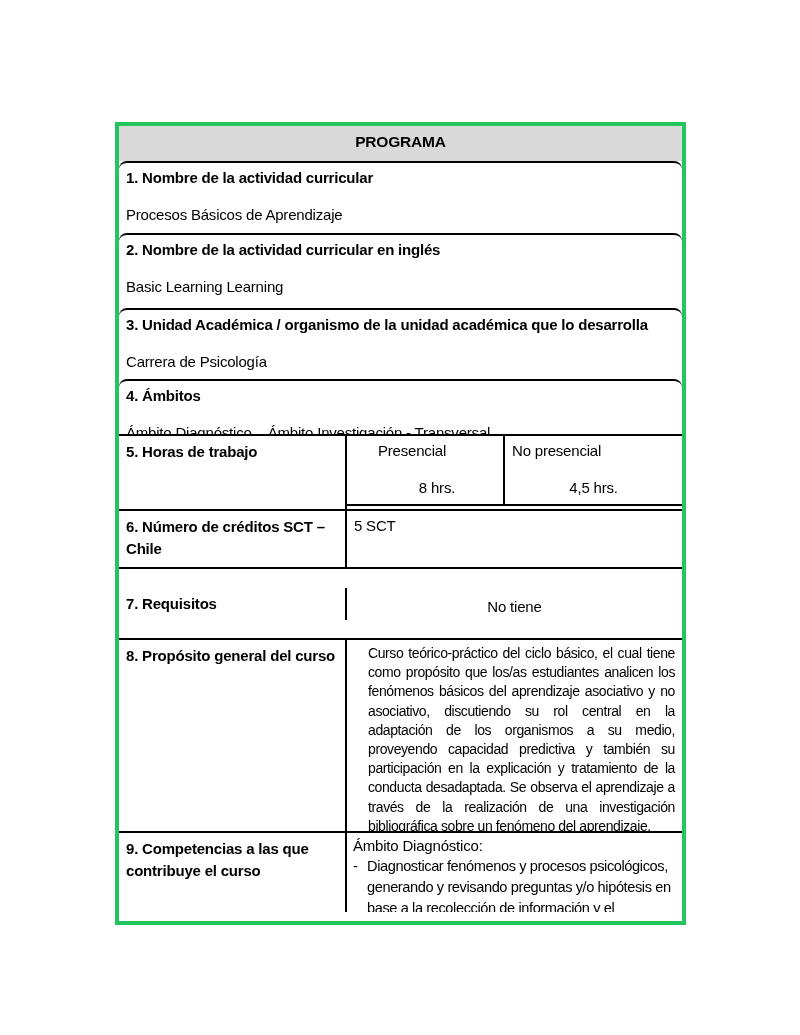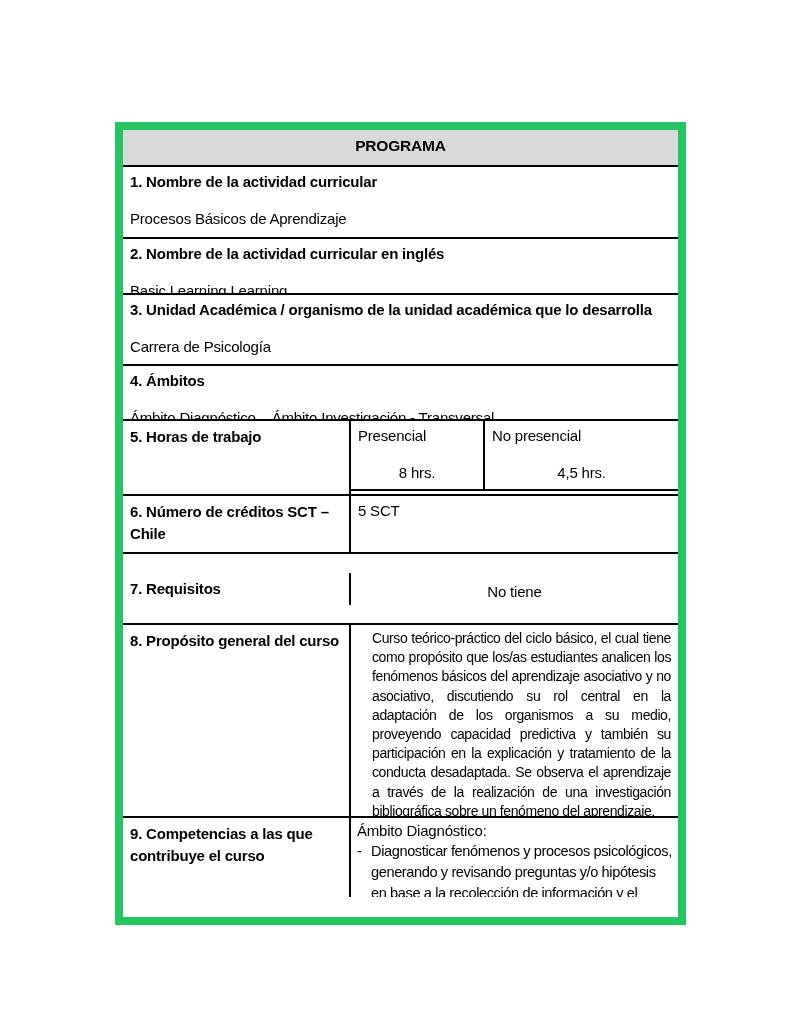--- a/index.html
+++ b/index.html
@@ -2,55 +2,55 @@
 <html><head>
 <meta charset="utf-8">
 <style>
   html,body{margin:0;padding:0;background:#ffffff;}
   .page{
     position:relative;width:800px;height:1035px;background:#ffffff;overflow:hidden;
     font-family:"Liberation Sans",sans-serif;color:#000;font-size:15px;letter-spacing:-0.2px;
   }
   .doc-table{
     position:absolute;left:115px;top:122px;width:571px;height:803px;
-    border:8px solid #22c55e;box-sizing:border-box;background:#fff;
+    border:4px solid #22c55e;box-sizing:border-box;background:#fff;
   }
   .t-header{
     height:35px;box-sizing:border-box;background:#d9d9d9;
     text-align:center;font-weight:bold;font-size:15.5px;padding-top:7px;
   }
   .row{border-top:2px solid #000;box-sizing:border-box;overflow:hidden;}
-  .full-row{padding:5px 7px;}
+  .full-row{padding:5px 7px;border-radius:8px;}
   .full-row .heading{font-weight:bold;white-space:nowrap;line-height:19px;}
   .full-row .value{margin-top:18px;line-height:19px;}
   .split-row{display:flex;padding:0;}
   .label-cell{
     width:228px;flex:0 0 228px;box-sizing:border-box;border-right:2px solid #000;
     padding:5px 7px;font-weight:bold;white-space:pre-line;line-height:22px;overflow:hidden;
   }
   .right-area{flex:1;min-width:0;box-sizing:border-box;overflow:hidden;}
   
   .hours-inner{display:flex;height:70px;box-sizing:border-box;border-bottom:2px solid #000;}
   .hours-cell{box-sizing:border-box;padding:5px 7px;line-height:19px;}
-  .hours-cell.first{width:134px;flex:0 0 134px;border-right:2px solid #000;}
+  .hours-cell.first{width:134px;flex:0 0 134px;border-right:2px solid #000;margin-left:24px;}
   .hours-cell.second{flex:1;}
   .hours-value{margin-top:18px;text-align:center;}
   .cell-pad{padding:5px 7px;line-height:19px;}
   .center-text{text-align:center;margin-top:6px;}
   .purpose-text{
     padding:4px 7px;text-align:justify;font-size:14px;line-height:19.2px;
     letter-spacing:-0.4px;
   }
   .comp-cell{padding:3px 6px;}
   .comp-intro{line-height:20px;}
   .bullet{display:flex;line-height:21px;letter-spacing:-0.4px;font-size:14.6px;}
   .bullet-marker{width:14px;flex:0 0 14px;}
   .bullet-text{flex:1;min-width:0;}
   
-  .h-r1{height:72px;} .h-r2{height:56px;} .h-r3{height:71px;} .h-r4{height:55px;}
+  .h-r1{height:72px;} .h-r2{height:75px;} .h-r3{height:71px;} .h-r4{height:55px;}
   .h-r5{height:75px;} .h-r6{height:58px;} .h-r7{height:71px;align-items:center;} .h-r8{height:193px;gap:14px;} .h-r9{height:81px;}
 </style>
 </head>
 <body>
 
 <div class="page">
   <div class="doc-table">
 
     <div class="t-header">PROGRAMA</div>
 

